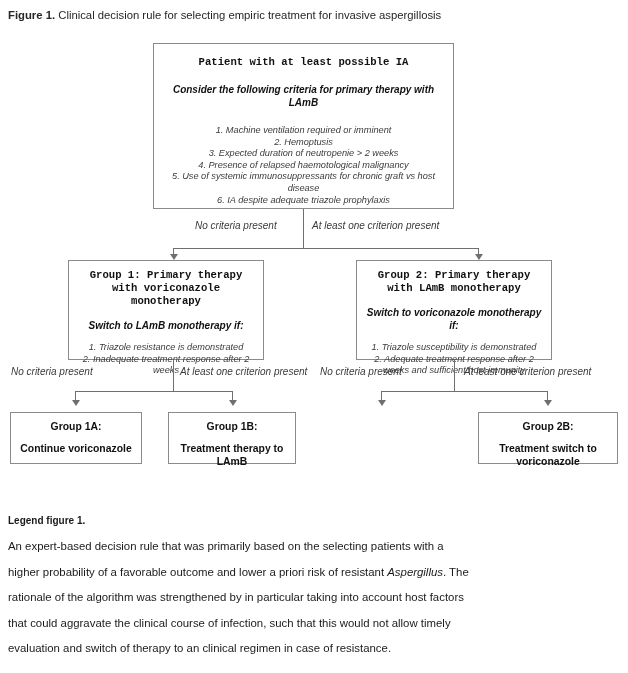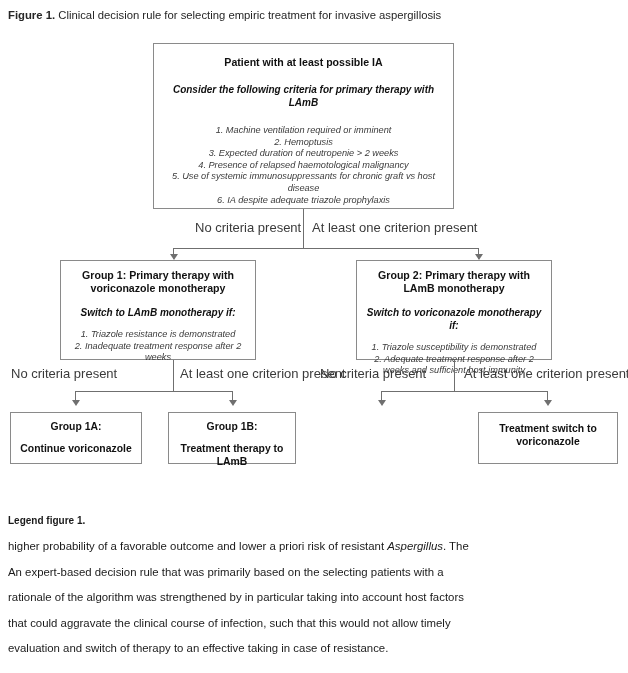--- a/index.html
+++ b/index.html
@@ -26,37 +26,37 @@
 
   .box{
     position:absolute;
     box-sizing:border-box;
     border:1.2px solid #8a8a8a;
     background:#ffffff;
     text-align:center;
     color:#111;
   }
   .box .hd{
-    font-weight:bold;font-size:10.6px;line-height:13px;
+    font-weight:bold;font-size:10.6px;line-height:13px;font-family:Liberation Mono, monospace;
   }
   .box .sub{
     font-weight:bold;font-style:italic;font-size:10px;line-height:13px;
   }
   .box .crit{
     font-style:italic;font-size:9.2px;line-height:11.6px;color:#3a3a3a;
   }
 
   
   #root-box{left:153px;top:13px;width:301px;height:166px;padding:9px 10px 0 10px;}
   #root-box .hd{margin:3px 0 0 0;}
   #root-box .sub{margin:14px 0 0 0;font-style:italic;}
   #root-box .crit{margin:16px 0 0 0;}
 
   
-  #group1-box{left:60px;top:230px;width:196px;height:100px;padding:8px 8px 0 8px;}
+  #group1-box{left:68px;top:230px;width:196px;height:100px;padding:8px 8px 0 8px;}
   #group2-box{left:356px;top:230px;width:196px;height:100px;padding:8px 8px 0 8px;}
   #group1-box .sub,#group2-box .sub{margin:11px 0 0 0;}
   #group1-box .crit,#group2-box .crit{margin:10px 0 0 0;}
 
   
   .leaf{top:382px;height:52px;padding:0;}
   .leaf .l1{font-weight:bold;font-size:10.4px;line-height:13px;margin-top:7px;}
   .leaf .l2{font-weight:bold;font-size:10.4px;line-height:13px;margin-top:9px;}
   #leaf-1a{left:10px;width:132px;}
   #leaf-1b{left:168px;width:128px;}
@@ -67,21 +67,21 @@
   .ln{position:absolute;background:#6f6f6f;}
   .vln{width:1.2px;}
   .hln{height:1.2px;}
   .arrow{
     position:absolute;width:0;height:0;
     border-left:4px solid transparent;
     border-right:4px solid transparent;
     border-top:6px solid #6f6f6f;
   }
   .elabel{
-    position:absolute;font-size:13px;color:#3a3a3a;
+    position:absolute;font-style:italic;font-size:10px;color:#3a3a3a;
     white-space:nowrap;
   }
 
   
   .legend{
     position:absolute;left:8px;top:508px;width:612px;
   }
   .legend .lg-title{font-weight:bold;font-size:10px;line-height:26px;color:#1a1a1a;}
   .legend .lg-body{font-size:11.4px;line-height:25.5px;color:#1a1a1a;text-align:left;}
   .legend .lg-body i{font-style:italic;}
@@ -157,29 +157,30 @@
 
     <div class="box leaf" id="leaf-1a">
       <div class="l1">Group 1A:</div>
       <div class="l2">Continue voriconazole</div>
     </div>
     <div class="box leaf" id="leaf-1b">
       <div class="l1">Group 1B:</div>
       <div class="l2">Treatment therapy to LAmB</div>
     </div>
     <div class="box leaf" id="leaf-2b">
+      <div class="l1">Group 2B:</div>
       <div class="l2">Treatment switch to voriconazole</div>
     </div>
 
   </div>
 
   <div class="legend">
     <div class="lg-title">Legend figure 1.</div>
     <div class="lg-body">
+      <div>An expert-based decision rule that was primarily based on the selecting patients with a</div>
       <div><span>higher probability of a favorable outcome and lower a priori risk of resistant </span><i>Aspergillus</i><span>. The</span></div>
-      <div>An expert-based decision rule that was primarily based on the selecting patients with a</div>
       <div>rationale of the algorithm was strengthened by in particular taking into account host factors</div>
       <div>that could aggravate the clinical course of infection, such that this would not allow timely</div>
-      <div>evaluation and switch of therapy to an effective taking in case of resistance.</div>
+      <div>evaluation and switch of therapy to an clinical regimen in case of resistance.</div>
     </div>
   </div>
 
 </div>
 
 </body></html>

